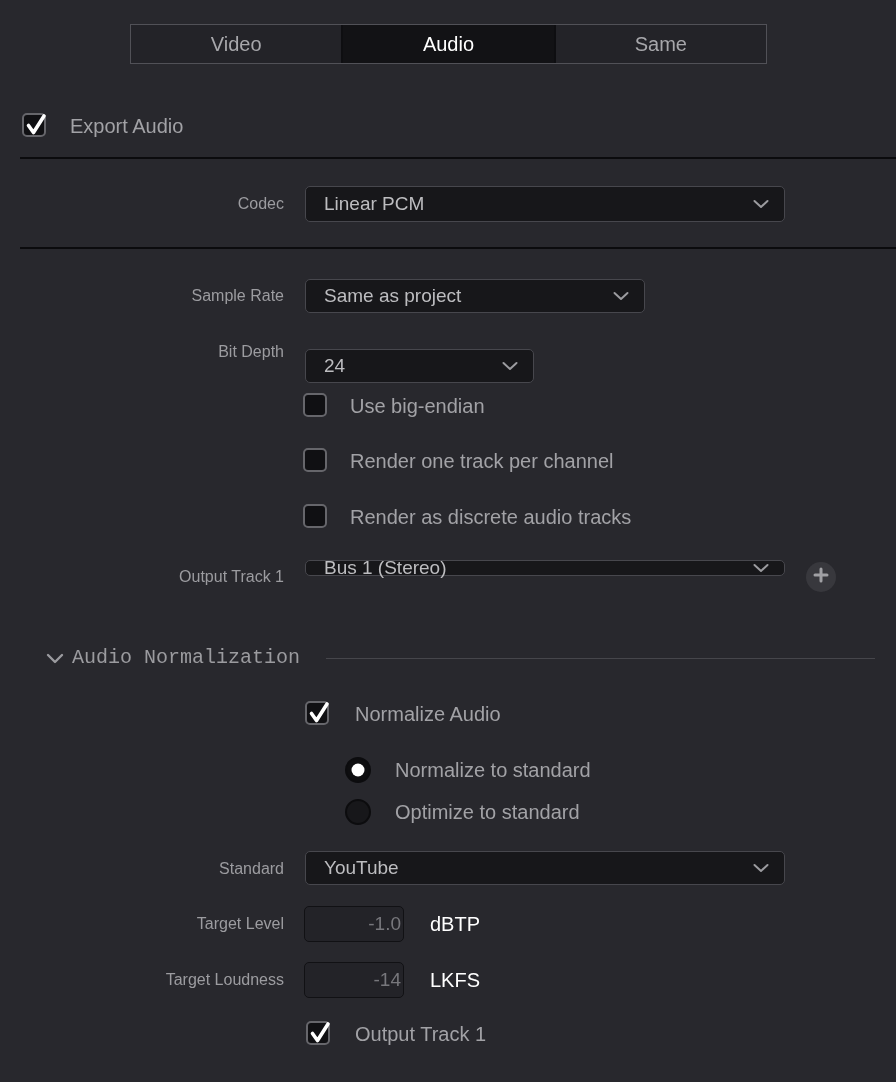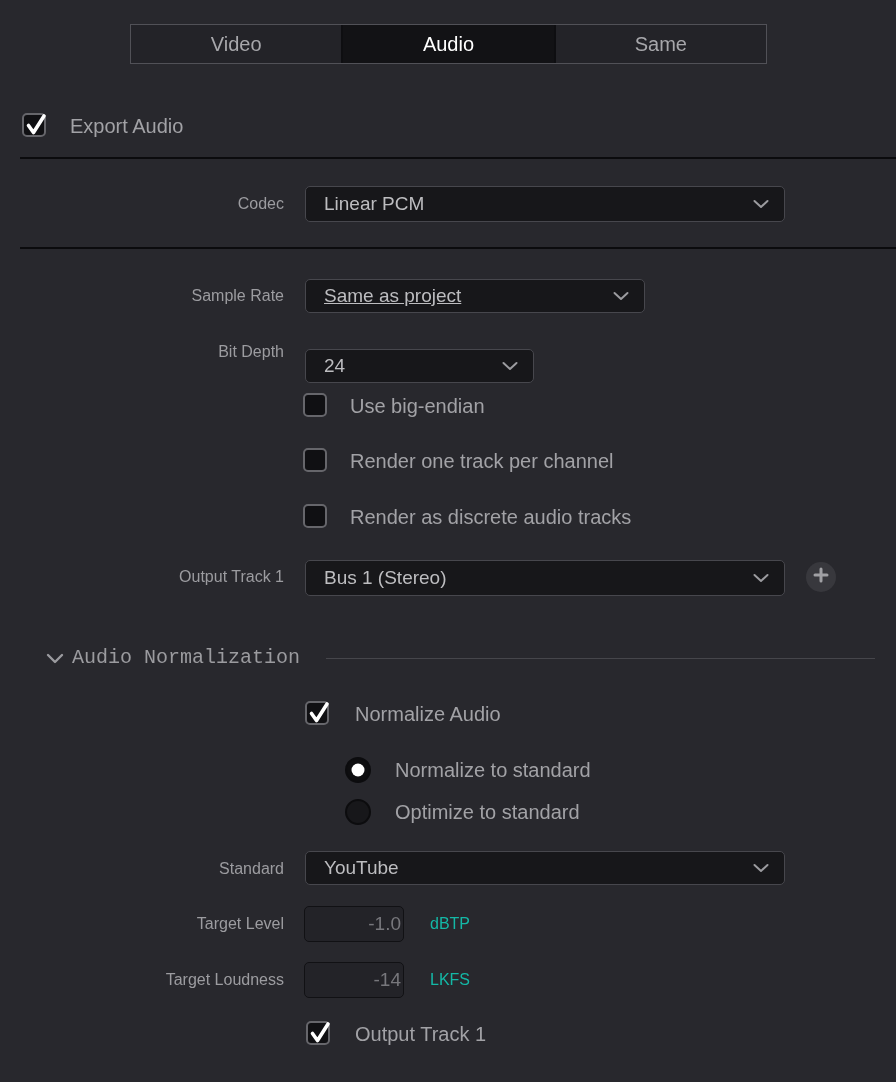--- a/index.html
+++ b/index.html
@@ -53,21 +53,21 @@
   }
   .radio.selected{background:#0e0e10;}
   .radio.selected .dot{display:block;}
   
   .valuebox{
     position:absolute;box-sizing:border-box;width:100px;height:36px;
     background:#232328;border:1.5px solid #111114;border-radius:5px;
     text-align:right;font-size:19px;color:#77777c;
     font-family:"Liberation Sans","DejaVu Sans",sans-serif;outline:none;
   }
-  .unit{position:absolute;font-size:16px;color:#14b8a6;line-height:26px;}
+  .unit{position:absolute;font-size:20px;color:#ffffff;line-height:26px;}
   
   .divider{position:absolute;left:20px;right:0;height:2px;background:#0b0b0d;}
   
   .section-chevron{position:absolute;display:flex;}
   .section-title{position:absolute;font-size:20px;color:#9b9b9f;line-height:26px;white-space:nowrap;font-family:Liberation Mono, monospace;}
   .section-line{position:absolute;height:1px;background:#46464b;}
   
   .plusbtn{
     position:absolute;width:30px;height:30px;border-radius:50%;background:#38383d;
     display:flex;align-items:center;justify-content:center;cursor:default;
@@ -101,21 +101,21 @@
     <span class="chev">
       <svg width="16" height="9" viewBox="0 0 16 9">
           <polyline points="1.5,1.5 8,7.5 14.5,1.5" fill="none" stroke="#9b9b9f" stroke-width="2" stroke-linecap="round" stroke-linejoin="round"></polyline>
         </svg>
     </span>
   </div>
 
   <div class="divider" style="top:247px;"></div>
 
   <div class="rowlabel" style="top:283px;">Sample Rate</div>
-  <div class="dropdown" style="left:305px;top:279px;width:340px;height:34px;text-decoration:underline;">
+  <div class="dropdown" style="left:305px;top:279px;width:340px;height:34px;">
     <span>Same as project</span>
     <span class="chev">
       <svg width="16" height="9" viewBox="0 0 16 9">
           <polyline points="1.5,1.5 8,7.5 14.5,1.5" fill="none" stroke="#9b9b9f" stroke-width="2" stroke-linecap="round" stroke-linejoin="round"></polyline>
         </svg>
     </span>
   </div>
 
   <div class="rowlabel" style="top:339px;">Bit Depth</div>
   <div class="dropdown" style="left:305px;top:349px;width:229px;height:34px;">
@@ -130,21 +130,21 @@
   <div class="checkbox" style="left:303px;top:393px;"></div>
   <div class="optlabel" style="left:350px;top:393px;">Use big-endian</div>
 
   <div class="checkbox" style="left:303px;top:448px;"></div>
   <div class="optlabel" style="left:350px;top:448px;">Render one track per channel</div>
 
   <div class="checkbox" style="left:303px;top:504px;"></div>
   <div class="optlabel" style="left:350px;top:504px;">Render as discrete audio tracks</div>
 
   <div class="rowlabel" style="top:564px;">Output Track 1</div>
-  <div class="dropdown" style="left:305px;top:560px;width:480px;height:36px;">
+  <div class="dropdown" style="left:305px;top:560px;width:480px;height:16px;">
     <span>Bus 1 (Stereo)</span>
     <span class="chev">
       <svg width="16" height="9" viewBox="0 0 16 9">
           <polyline points="1.5,1.5 8,7.5 14.5,1.5" fill="none" stroke="#9b9b9f" stroke-width="2" stroke-linecap="round" stroke-linejoin="round"></polyline>
         </svg>
     </span>
   </div>
   <div class="plusbtn" style="left:806px;top:562px;">
     <span>
       <svg width="16" height="16" viewBox="0 0 16 16">

